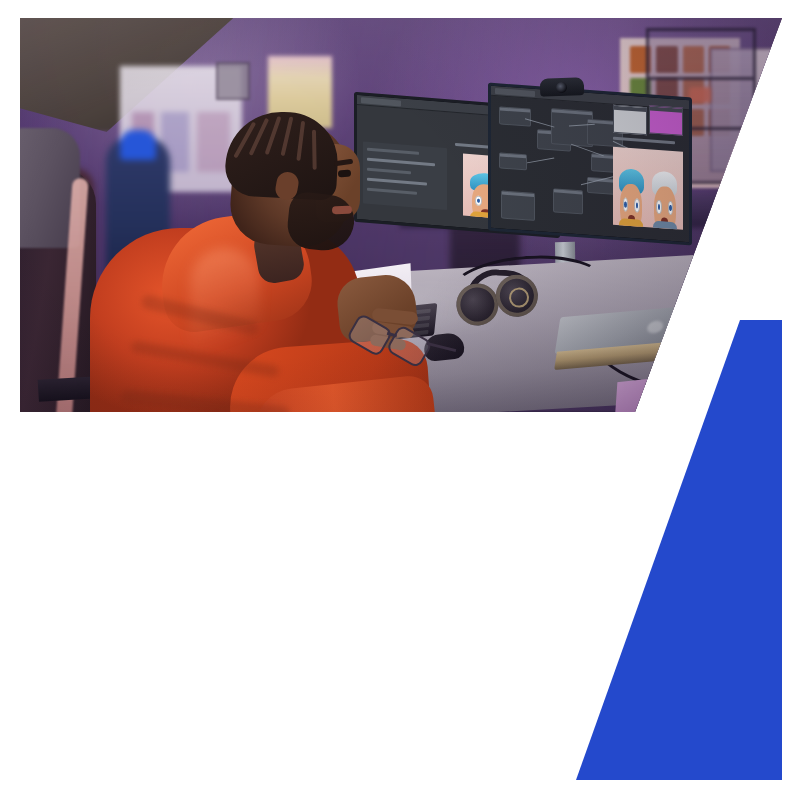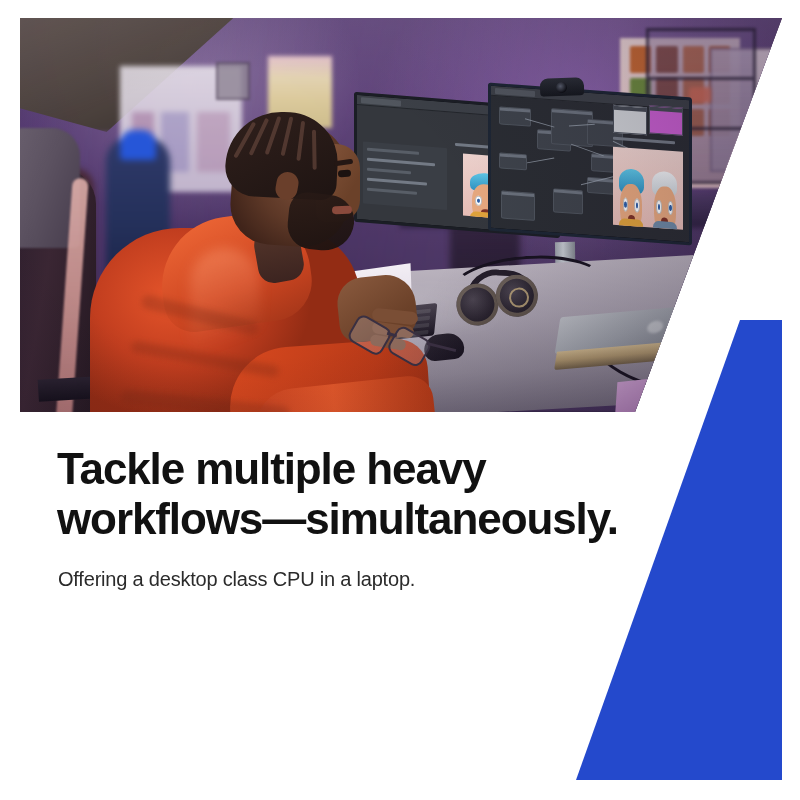--- a/index.html
+++ b/index.html
@@ -1082,19 +1082,14 @@
           <span class="temple"></span>
         </div>
       </div>
 
       <div class="photo-grain"></div>
     </div>
   </div>
 
   <div class="blue-shape"></div>
 
-  <div class="copy">
-    <h1 class="headline">Tackle multiple heavy
-workflows—simultaneously.</h1>
-    <p class="subhead">Offering a desktop class CPU in a laptop.</p>
-  </div>
 
 </div>
 
 </body></html>

